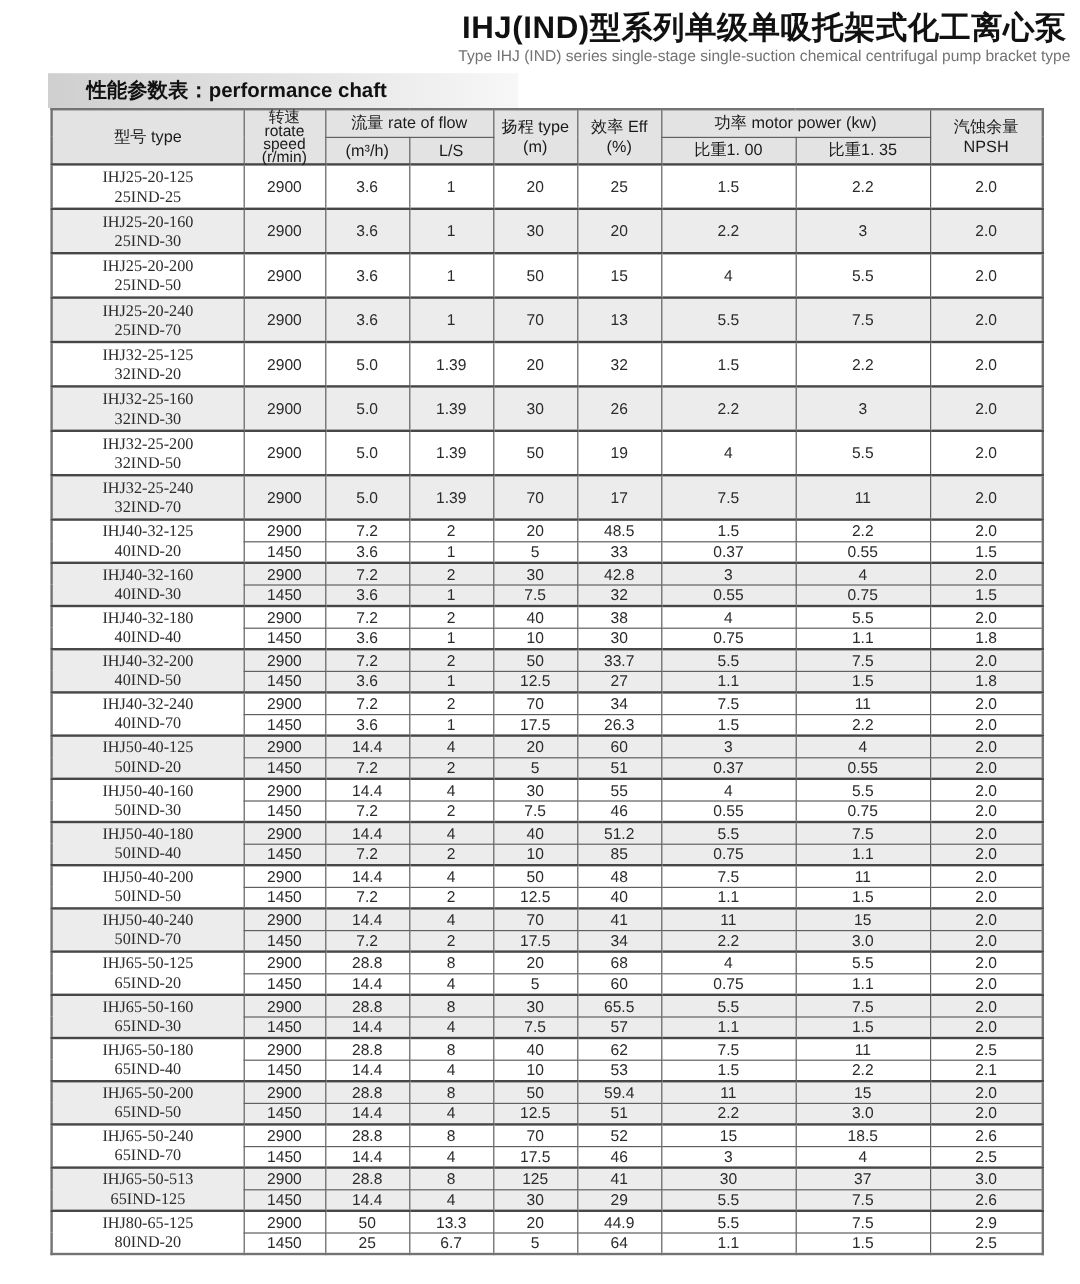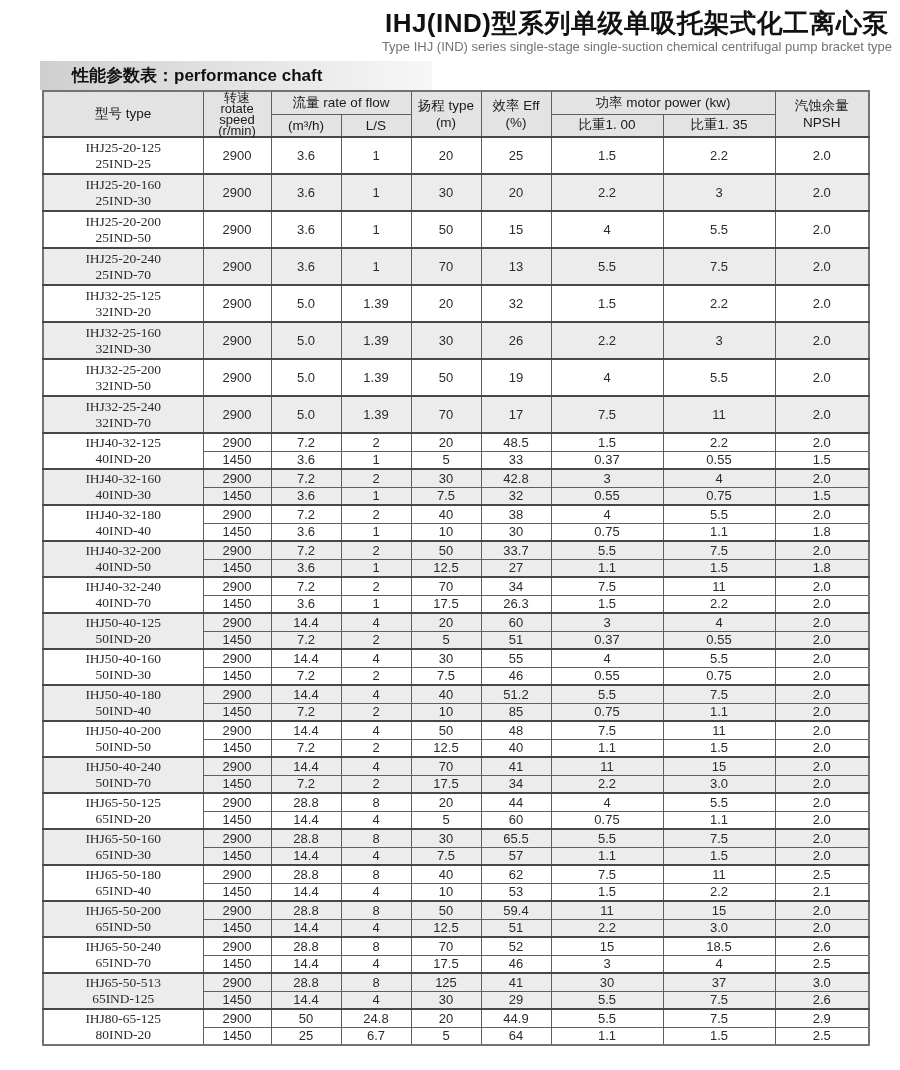--- a/index.html
+++ b/index.html
@@ -495,21 +495,21 @@
         </tr>
         <tr class="sub group-start">
           <td class="model-cell" rowspan="2">
             <div>IHJ65-50-125</div>
             <div>65IND-20</div>
           </td>
           <td>2900</td>
           <td>28.8</td>
           <td>8</td>
           <td>20</td>
-          <td>44</td>
+          <td>68</td>
           <td>4</td>
           <td>5.5</td>
           <td>2.0</td>
         </tr>
         <tr class="sub">
           <td>1450</td>
           <td>14.4</td>
           <td>4</td>
           <td>5</td>
           <td>60</td>
@@ -637,21 +637,21 @@
           <td>7.5</td>
           <td>2.6</td>
         </tr>
         <tr class="sub group-start">
           <td class="model-cell" rowspan="2">
             <div>IHJ80-65-125</div>
             <div>80IND-20</div>
           </td>
           <td>2900</td>
           <td>50</td>
-          <td>24.8</td>
+          <td>13.3</td>
           <td>20</td>
           <td>44.9</td>
           <td>5.5</td>
           <td>7.5</td>
           <td>2.9</td>
         </tr>
         <tr class="sub">
           <td>1450</td>
           <td>25</td>
           <td>6.7</td>

